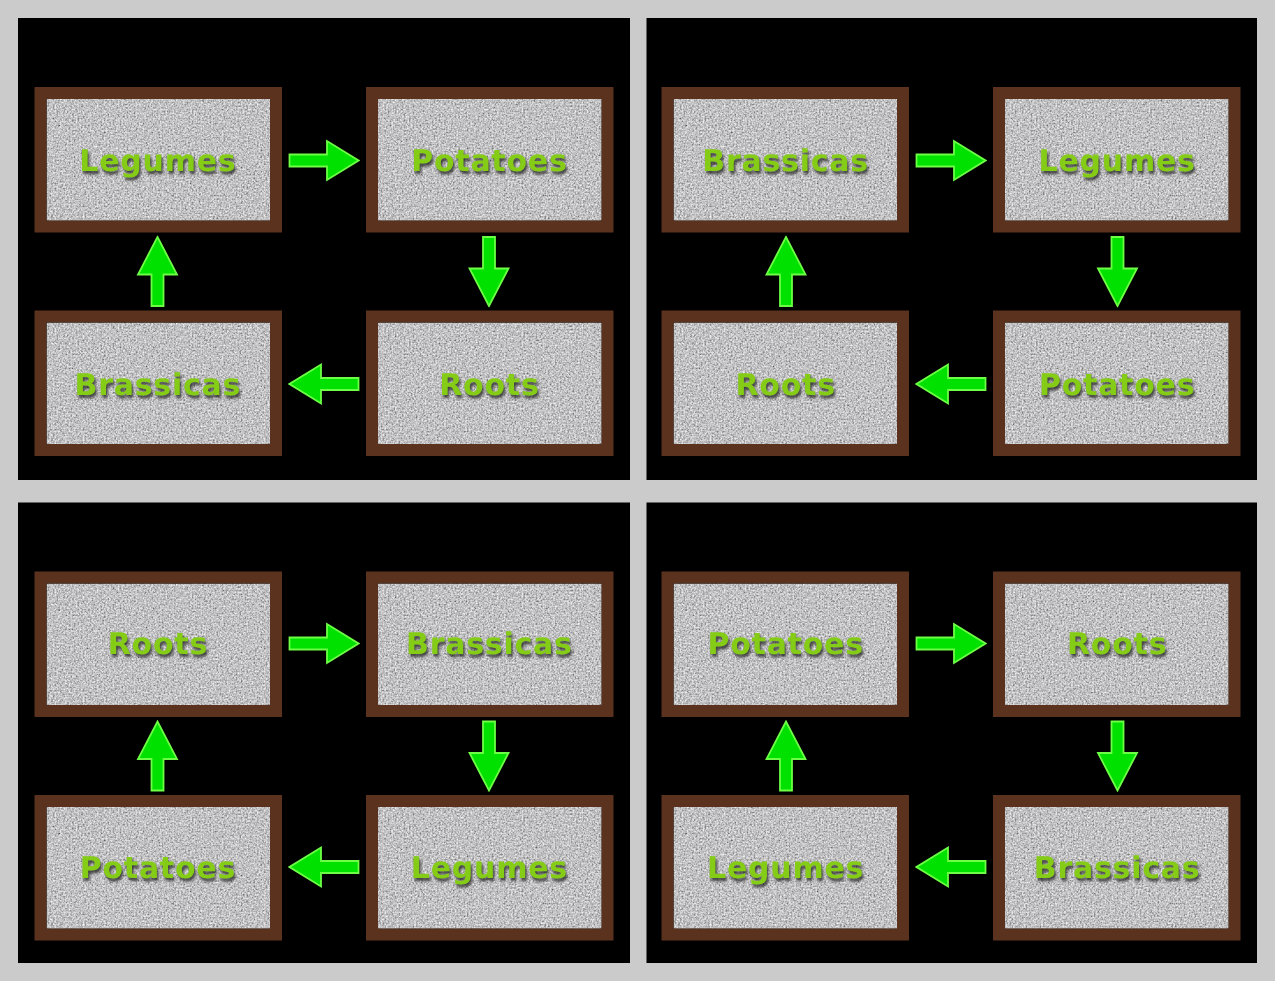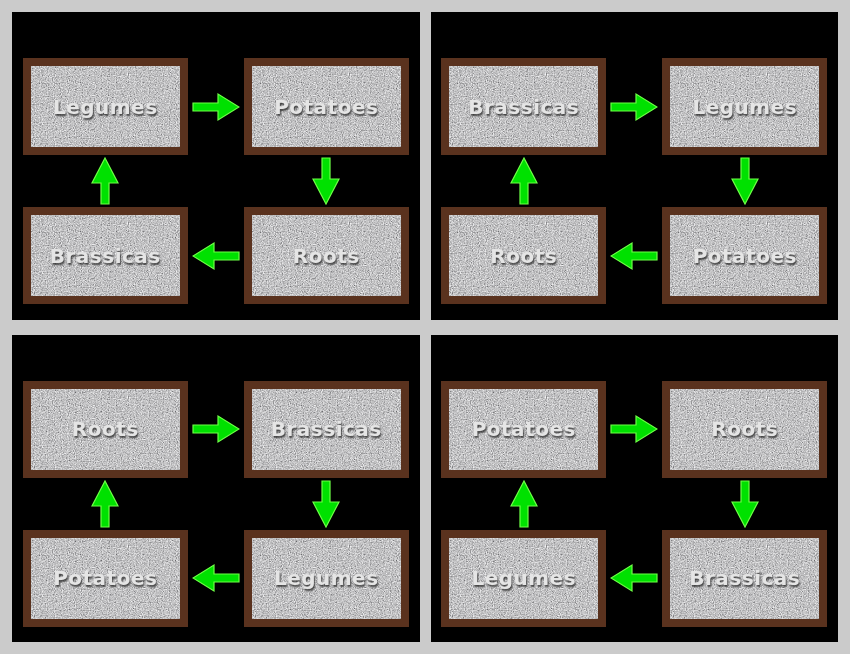--- a/index.html
+++ b/index.html
@@ -46,21 +46,21 @@
     width: 100%; height: 100%;
     display: block;
   }
   .plot .label {
     position: absolute;
     left: 0; top: 0;
     width: 100%; height: 100%;
     display: flex;
     align-items: center;
     justify-content: center;
-    color: #e5e5e5;
+    color: #84cc16;
     font-weight: bold;
     font-size: 20px;
     letter-spacing: 0.5px;
     text-shadow: 1px 2px 2px rgba(40,40,40,0.85);
   }
   .arrow-cell {
     display: flex;
     align-items: center;
     justify-content: center;
   }

